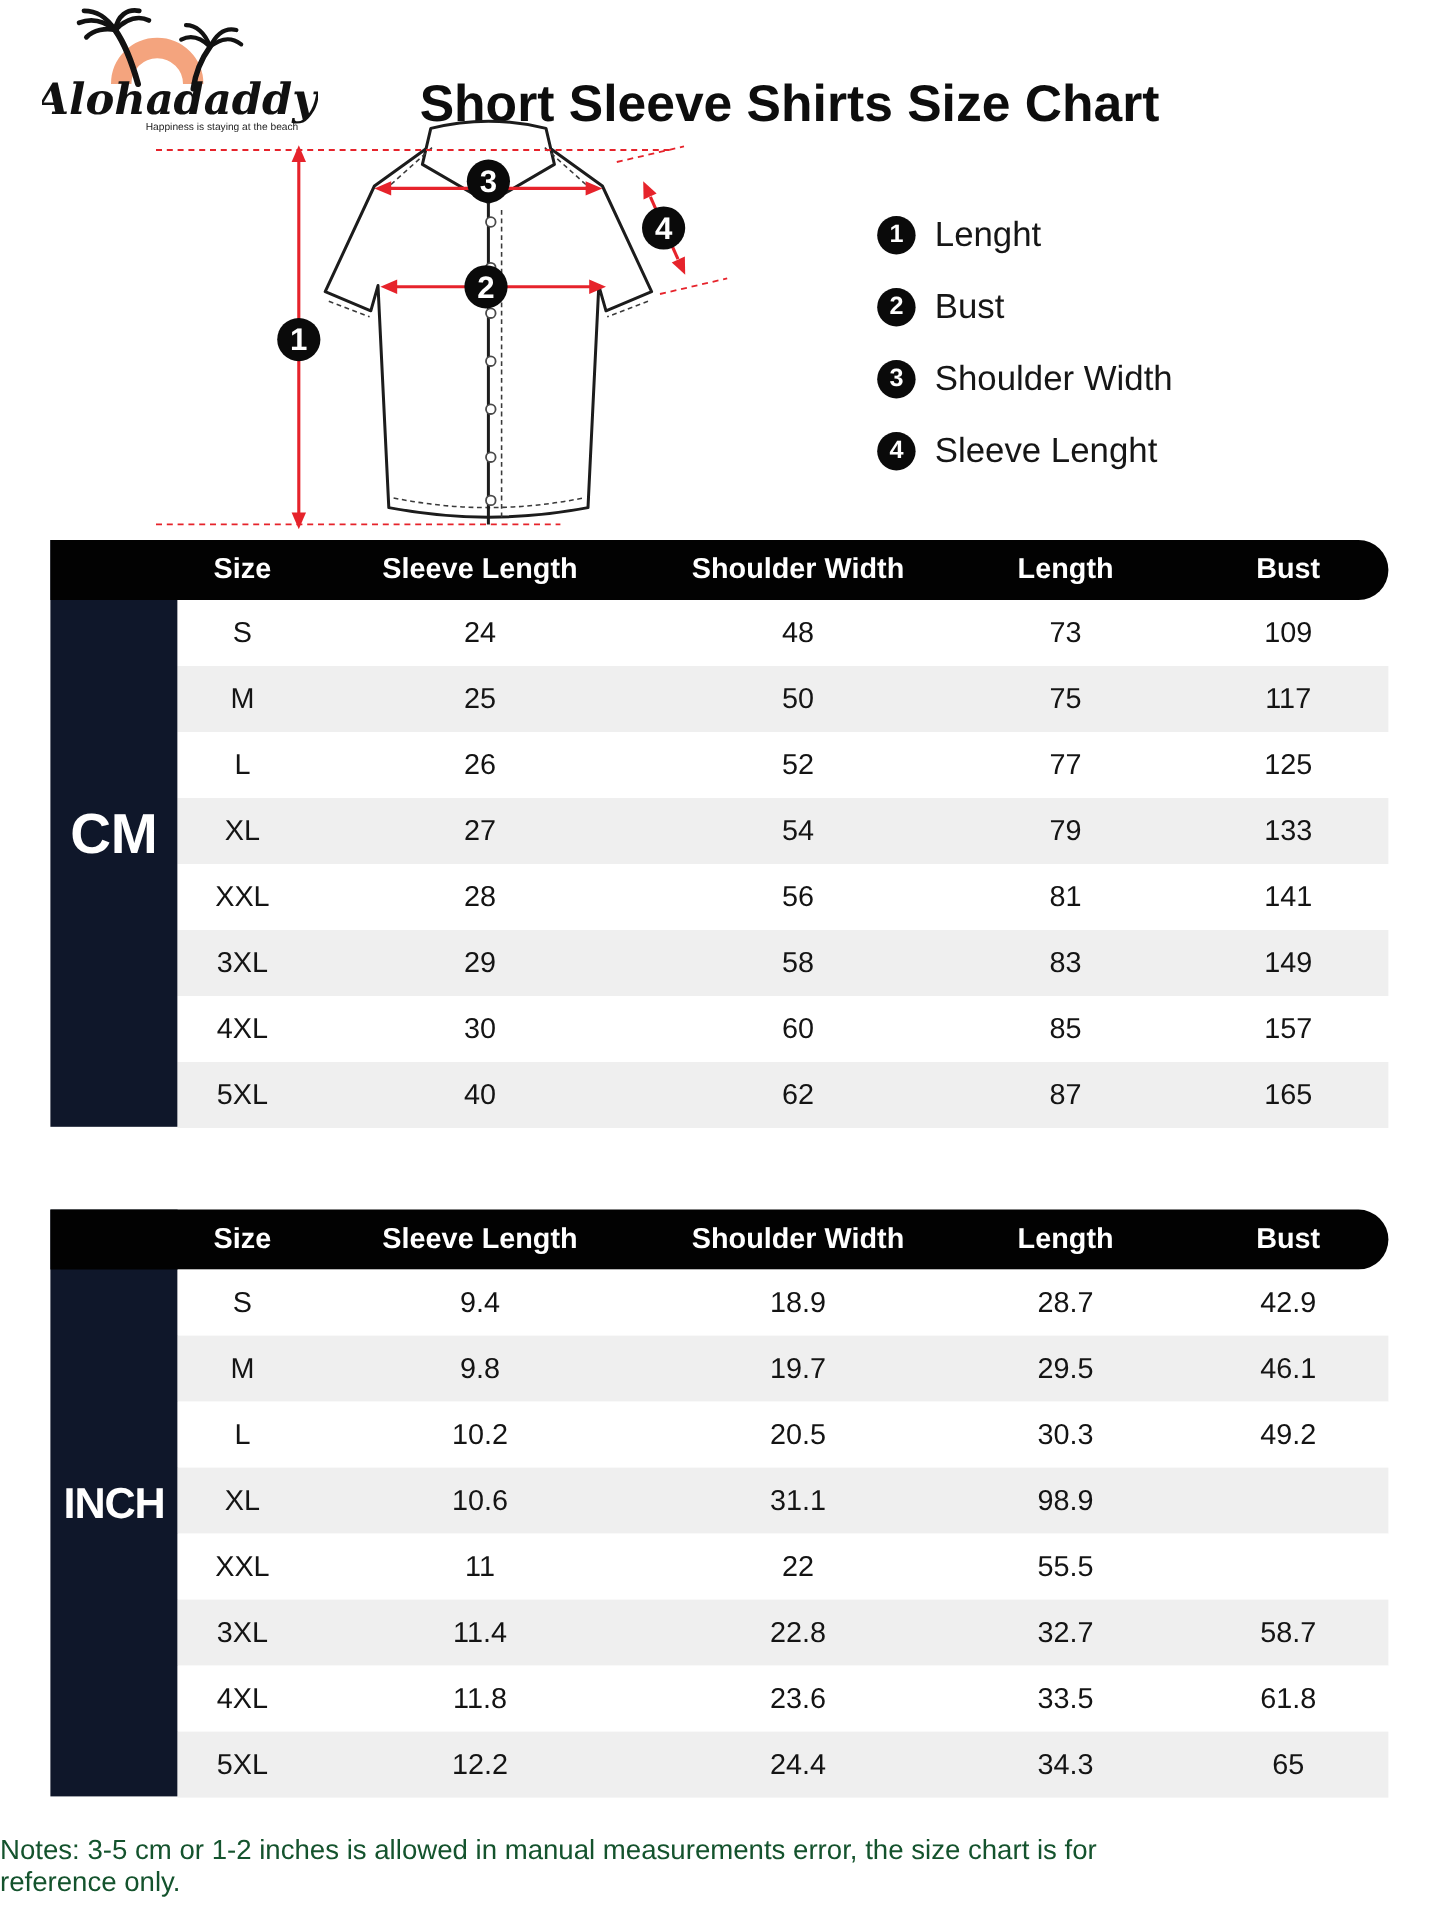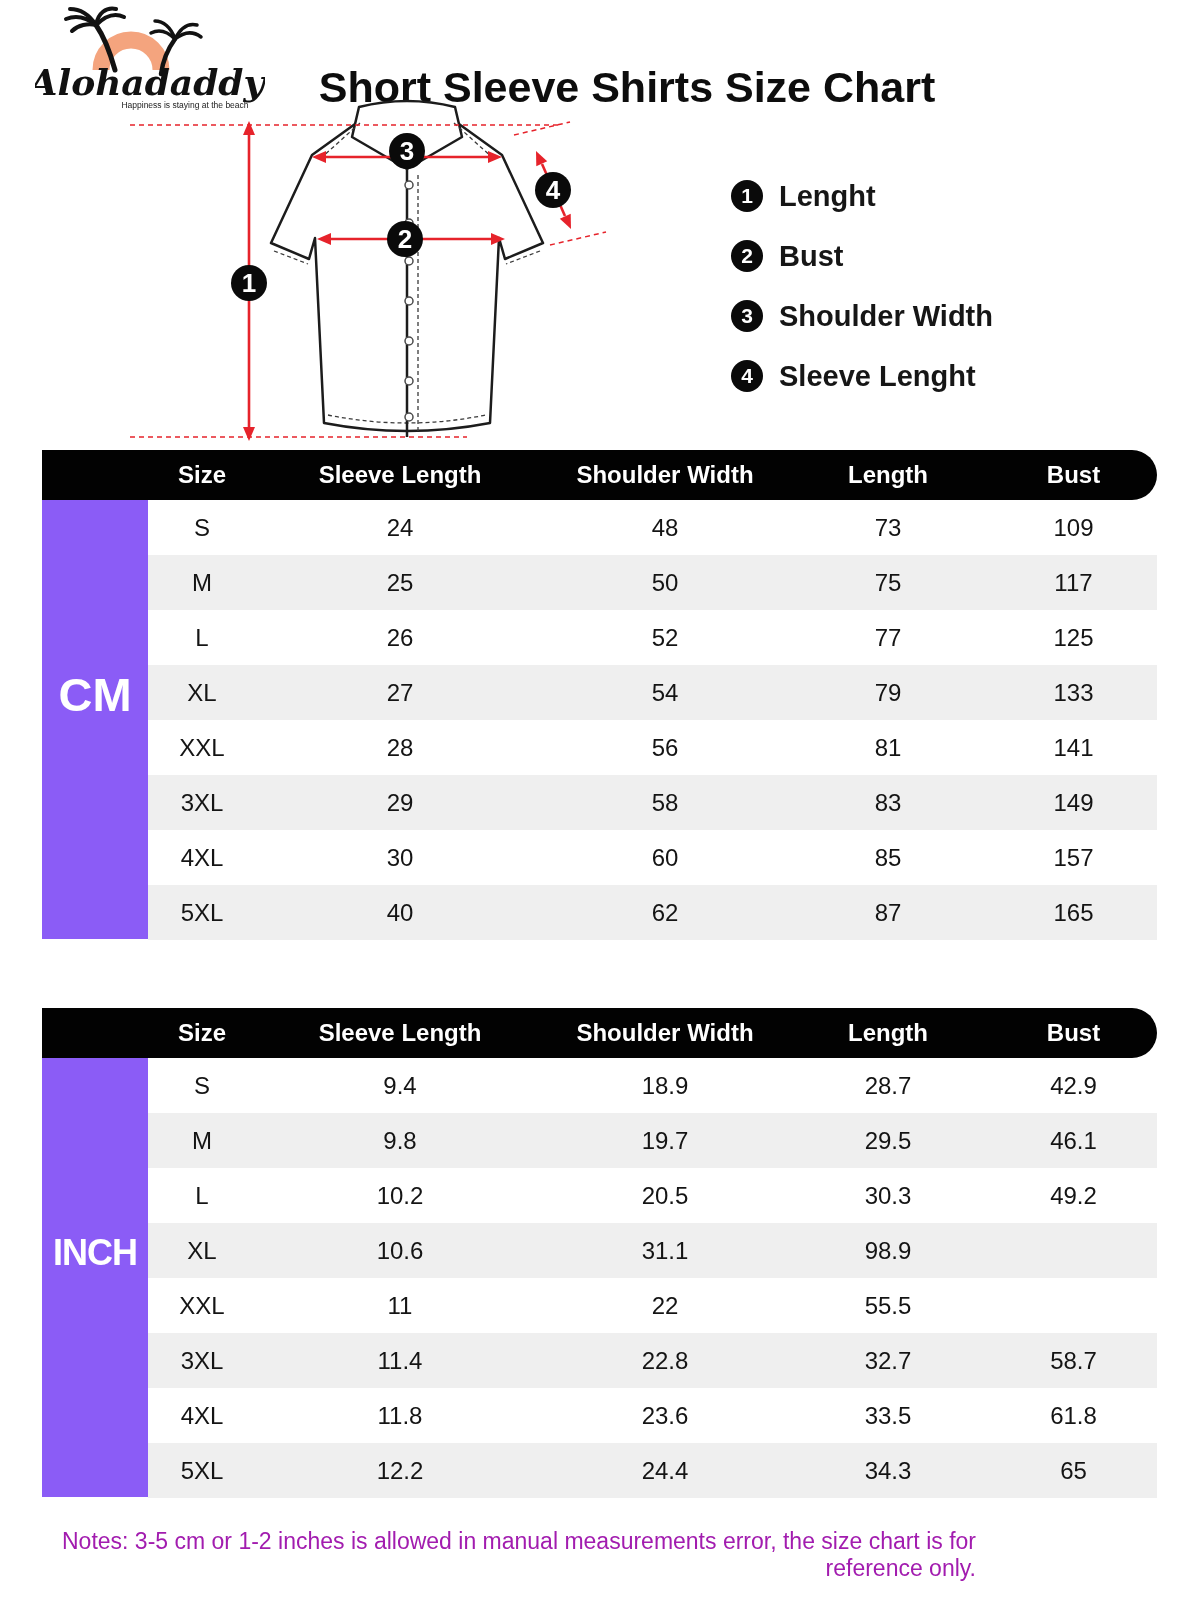--- a/index.html
+++ b/index.html
@@ -2,49 +2,49 @@
 <html><head>
 <meta charset="utf-8">
 <style>
   html,body{margin:0;padding:0;}
   body{
     width:1200px;height:1600px;position:relative;background:#ffffff;
     font-family:"Liberation Sans", sans-serif;color:#111;overflow:hidden;
   }
   
   .logo{position:absolute;left:35px;top:6px;width:230px;height:106px;}
-  .page-title{position:absolute;left:257px;top:34px;width:740px;text-align:center;
+  .page-title{position:absolute;left:288px;top:34px;width:740px;text-align:center;
     font-size:43px;font-weight:bold;color:#0d0d0d;letter-spacing:0;}
   
   .diagram{position:absolute;left:122px;top:93px;width:505px;height:364px;}
   
   .legend{position:absolute;left:731px;top:178px;display:flex;flex-direction:column;gap:24px;}
   .legend-item{display:flex;align-items:center;height:36px;}
   .legend-badge{width:32px;height:32px;border-radius:50%;background:#0a0a0a;color:#fff;
     font-weight:bold;font-size:21px;display:flex;align-items:center;justify-content:center;flex:0 0 32px;}
-  .legend-label{font-size:29px;margin-left:16px;color:#161616;font-weight:bold;}
+  .legend-label{font-size:29px;margin-left:16px;color:#161616;}
   
   .size-table{position:absolute;left:42px;width:1115px;height:491px;}
   #table-cm{top:450px;}
   #table-inch{top:1008px;}
-  .sidebar{position:absolute;left:0;top:0;height:489px;width:106px;background:#8b5cf6;
+  .sidebar{position:absolute;left:0;top:0;height:489px;width:106px;background:#0f172a;
     display:flex;align-items:center;justify-content:center;color:#fff;font-weight:bold;}
   #table-cm .sidebar{font-size:47px;}
   #table-inch .sidebar{font-size:36px;letter-spacing:-1px;}
   .head-bar{position:absolute;top:0;left:0;width:1115px;height:50px;background:#020202;
     border-radius:0 25px 25px 0;}
   .hgrid{position:absolute;top:0;left:106px;display:grid;grid-template-columns:108px 288px 242px 204px 167px;height:62px;}
   .hgrid span{color:#fff;font-weight:bold;font-size:24px;text-align:center;line-height:50px;}
   .rows{position:absolute;top:50px;left:106px;width:1009px;}
   .row{display:grid;grid-template-columns:108px 288px 242px 204px 167px;height:55px;background:#fff;}
   .row:nth-child(even){background:#efefef;}
   .row span{text-align:center;line-height:55px;font-size:24px;color:#141414;}
   
-  .notes{position:absolute;top:1528px;left:0;width:976px;text-align:right;
-    font-size:23px;color:#a21caf;}
+  .notes{position:absolute;top:1528px;left:0;width:976px;text-align:left;
+    font-size:23px;color:#14532d;}
   svg text{font-family:"Liberation Sans", sans-serif;}
   .logo-script{font-family:"DejaVu Serif", serif;font-style:italic;font-weight:bold;}
 </style>
 </head>
 <body>
 
 <div class="logo">
   <svg width="230" height="106" viewBox="0 0 230 106">
     <path d="M 66 64 A 30 30 0 0 1 126 64" stroke="#f4a47e" stroke-width="17" fill="none"></path>
     <g stroke="#121212" fill="none" stroke-linecap="round">

